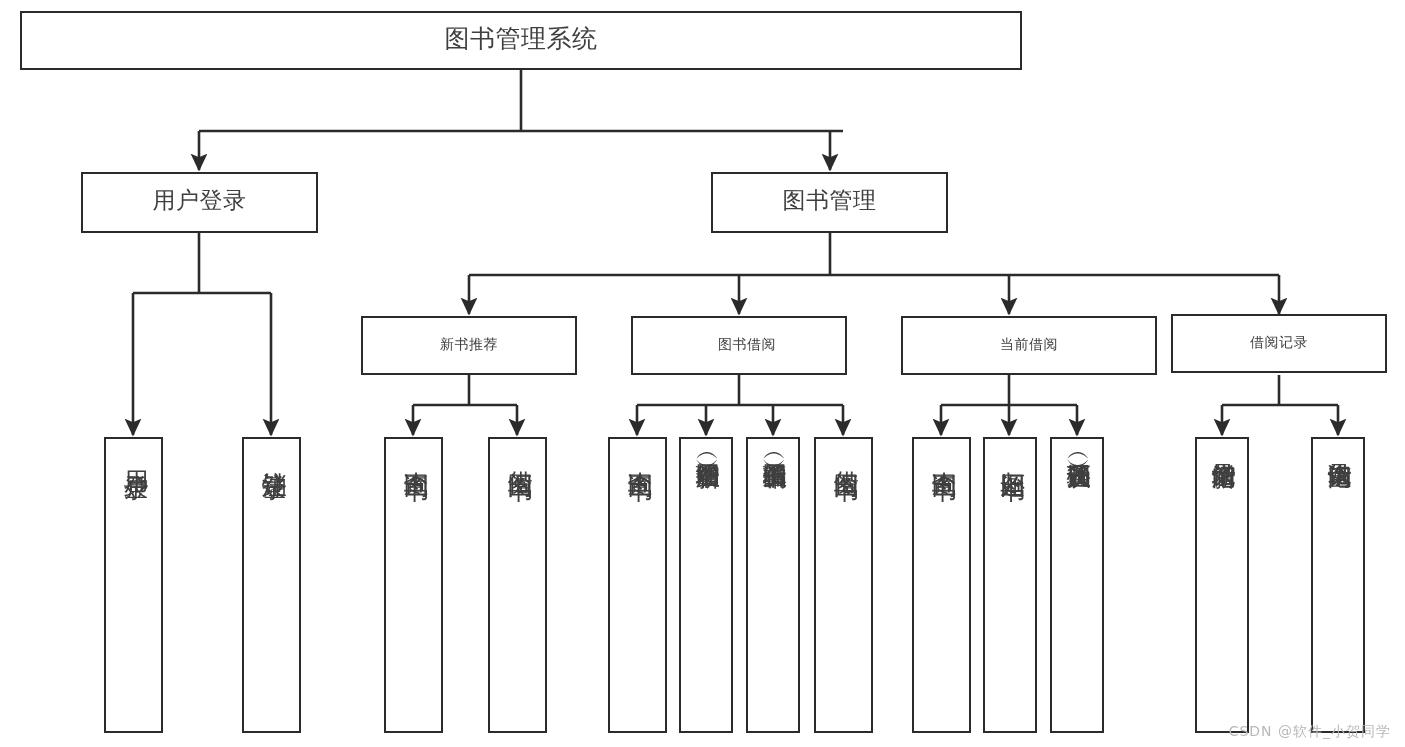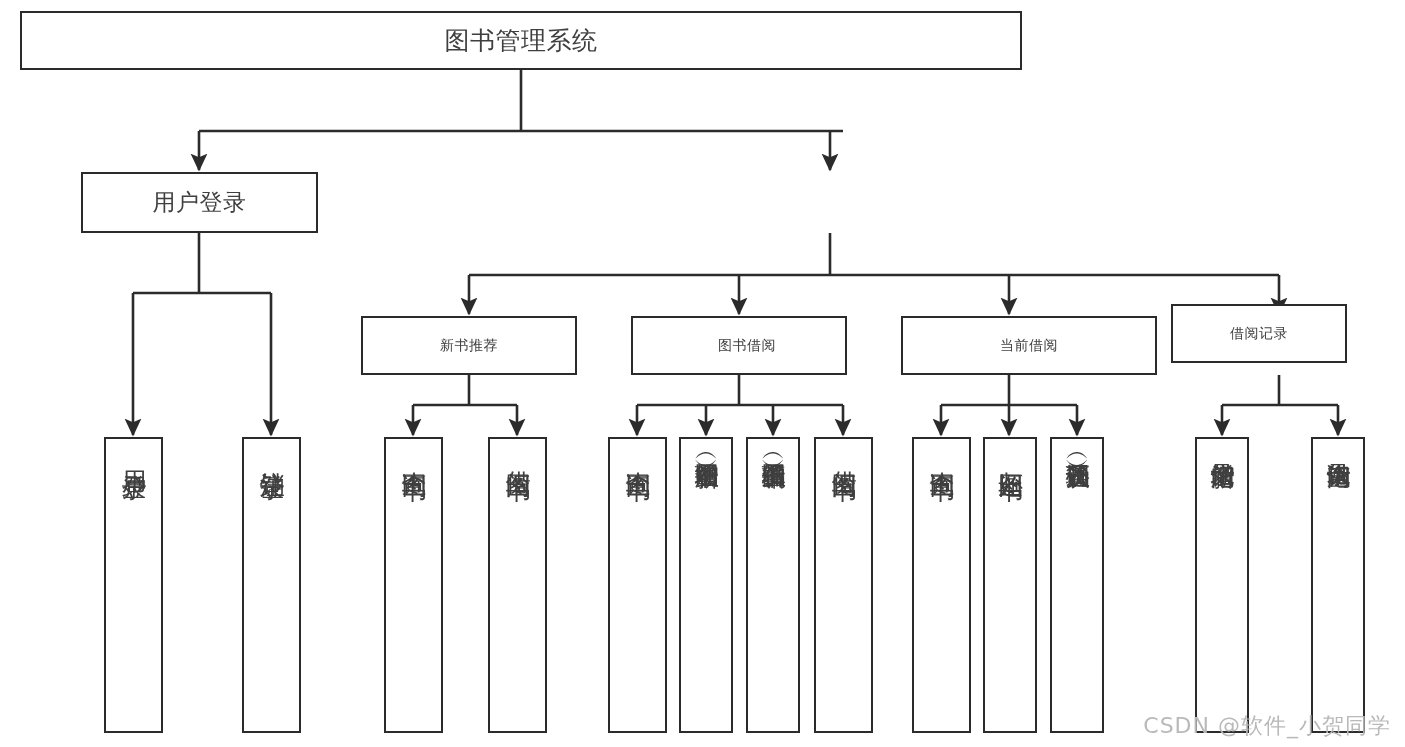--- a/index.html
+++ b/index.html
@@ -36,20 +36,21 @@
     justify-content: center;
     color: #3a3a3a;
   }
   .node .label {
     display: block;
     line-height: 1.12;
     letter-spacing: 0.5px;
     color: #3f3f3f;
     text-align: center;
     white-space: nowrap;
+    font-family: Liberation Mono, monospace;
   }
   .node-root .label {
     font-size: 25px;
   }
   .node-l2 .label {
     font-size: 23px;
   }
   .node-l3 .label {
     font-size: 14px;
   }
@@ -71,21 +72,21 @@
     padding-top: 6px;
   }
   .node-leaf.tall-text .label {
     font-size: 24px;
     letter-spacing: 0px;
   }
   #watermark {
     position: absolute;
     right: 14px;
     bottom: 6px;
-    font-size: 22px;
+    font-size: 14px;
     color: #b9b9b9;
     letter-spacing: 1px;
     white-space: nowrap;
     font-family: "DejaVu Sans", "Liberation Sans", sans-serif;
   }
 </style>
 </head>
 <body>
 
 <div id="diagram-root">
@@ -141,34 +142,37 @@
   </svg>
 
   <div class="node node-root" style="left:20px; top:11px; width:1002px; height:59px;">
     <span class="label">图书管理系统</span>
   </div>
 
   <div class="node node-l2" style="left:81px; top:172px; width:237px; height:61px;">
     <span class="label">用户登录</span>
   </div>
 
+  <div class="node node-l2" style="left:711px; top:172px; width:237px; height:61px;">
+    <span class="label">图书管理</span>
+  </div>
 
   <div class="node node-l3" style="left:361px; top:316px; width:216px; height:59px;">
     <span class="label">新书推荐</span>
   </div>
 
   <div class="node node-l3" style="left:631px; top:316px; width:216px; height:59px;padding-left:16px;">
     <span class="label">图书借阅</span>
   </div>
 
   <div class="node node-l3" style="left:901px; top:316px; width:256px; height:59px;">
     <span class="label">当前借阅</span>
   </div>
 
-  <div class="node node-l3" style="left:1171px; top:304px; width:176px; height:59px;">
+  <div class="node node-l3" style="left:1171px; top:314px; width:216px; height:59px;">
     <span class="label">借阅记录</span>
   </div>
 
   <div class="node node-leaf" style="left:104px; top:437px; width:59px; height:296px;">
     <span class="label">用户登录</span>
   </div>
 
   <div class="node node-leaf" style="left:242px; top:437px; width:59px; height:296px;">
     <span class="label">注销登录</span>
   </div>

